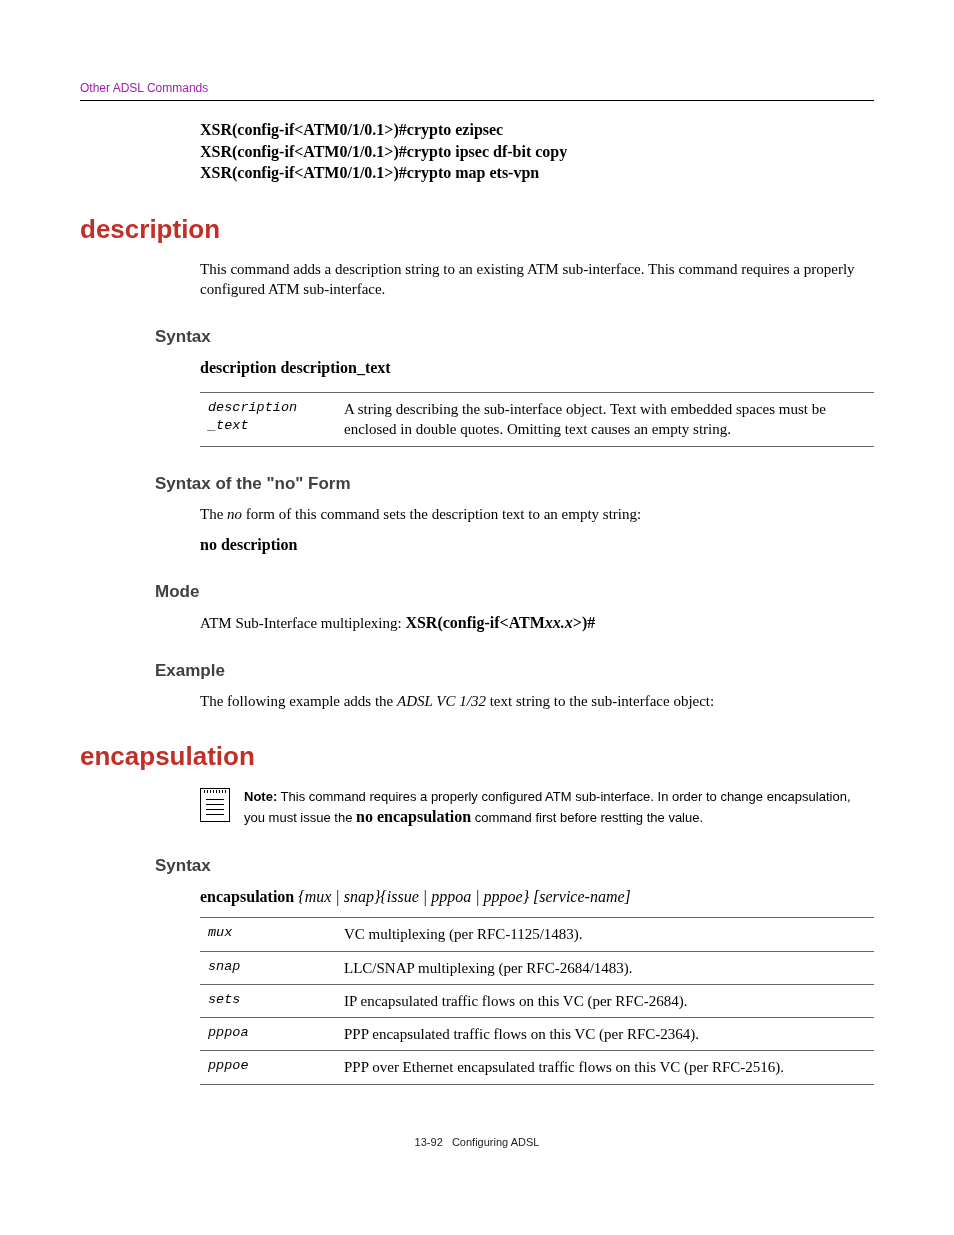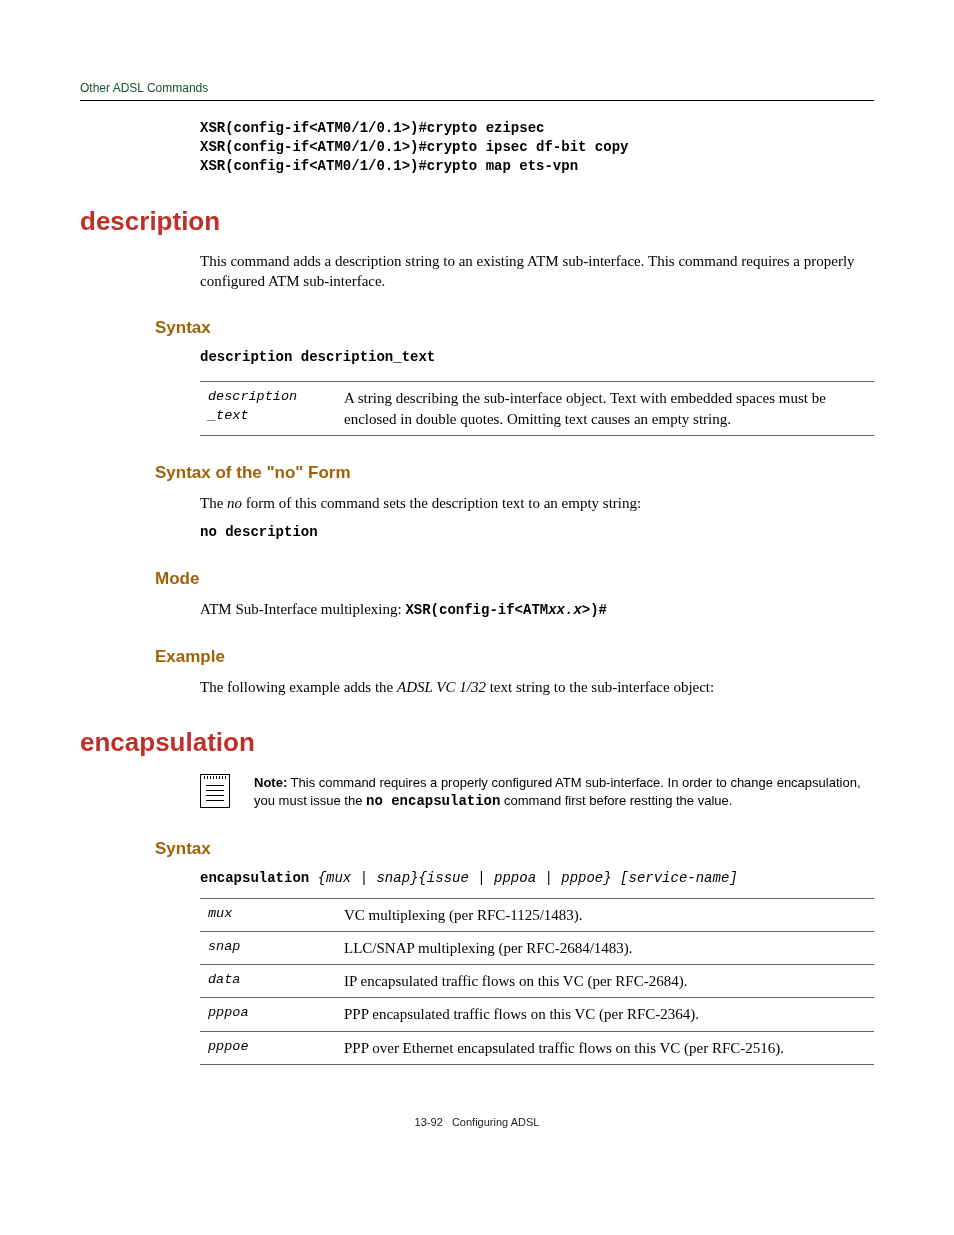--- a/index.html
+++ b/index.html
@@ -9,48 +9,48 @@
     background: #fff;
     margin: 0;
     padding: 80px 80px 40px 80px;
     width: 954px;
     box-sizing: border-box;
     line-height: 1.35;
   }
   .header-line {
     font-family: Arial, Helvetica, sans-serif;
     font-size: 12px;
-    color: #14532d;
+    color: #a21caf;
     border-bottom: 1px solid #000;
     padding-bottom: 4px;
     margin-bottom: 18px;
   }
   .indent-block { margin-left: 120px; }
   .indent-sub   { margin-left: 75px; }
   pre, code, .mono {
-    font-family: Liberation Mono, monospace;
-    font-size: 14px;
+    font-family: Liberation Serif, serif;
+    font-size: 16px;
   }
   pre.code-block {
     margin: 4px 0 14px 0;
     white-space: pre;
     font-weight: bold;
   }
   h1.cmd {
     font-family: Arial, Helvetica, sans-serif;
     font-size: 26px;
     font-weight: bold;
     color: #c03028;
     margin: 28px 0 12px 0;
   }
   h2.sub {
     font-family: Arial, Helvetica, sans-serif;
     font-size: 17px;
     font-weight: bold;
-    color: #a16207;
+    color: #404040;
     margin: 26px 0 8px 0;
   }
   p.body { margin: 6px 0 10px 0; }
   .italic { font-style: italic; }
   .bold { font-weight: bold; }
   table.param {
     border-collapse: collapse;
     width: 100%;
     margin: 6px 0 10px 0;
   }
@@ -59,21 +59,21 @@
     border-bottom: 1px solid #666;
     padding: 6px 8px;
     vertical-align: top;
   }
   table.param td.key {
     font-family: "Courier New", Courier, monospace;
     font-size: 13.5px;
     font-style: italic;
     width: 120px;
   }
-  .note-row { display: flex; align-items: flex-start; gap: 24px; margin: 14px 0 10px 0; }
+  .note-row { display: flex; align-items: flex-start; gap: 14px; margin: 14px 0 10px 0; }
   .note-icon {
     width: 30px; height: 34px;
     border: 1.5px solid #000;
     box-sizing: border-box;
     position: relative;
     flex: 0 0 30px;
     background: #fff;
   }
   .note-icon .spiral {
     position: absolute; top: 1px; left: 3px; right: 3px; height: 3px;
@@ -183,21 +183,21 @@
     <tbody>
         <tr>
           <td class="key">mux</td>
           <td>VC multiplexing (per RFC-1125/1483).</td>
         </tr>
     <tr>
           <td class="key">snap</td>
           <td>LLC/SNAP multiplexing (per RFC-2684/1483).</td>
         </tr>
     <tr>
-          <td class="key">data</td>
+          <td class="key">sets</td>
           <td>IP encapsulated traffic flows on this VC (per RFC-2684).</td>
         </tr>
     <tr>
           <td class="key">pppoa</td>
           <td>PPP encapsulated traffic flows on this VC (per RFC-2364).</td>
         </tr>
     <tr>
           <td class="key">pppoe</td>
           <td>PPP over Ethernet encapsulated traffic flows on this VC (per RFC-2516).</td>
         </tr>

